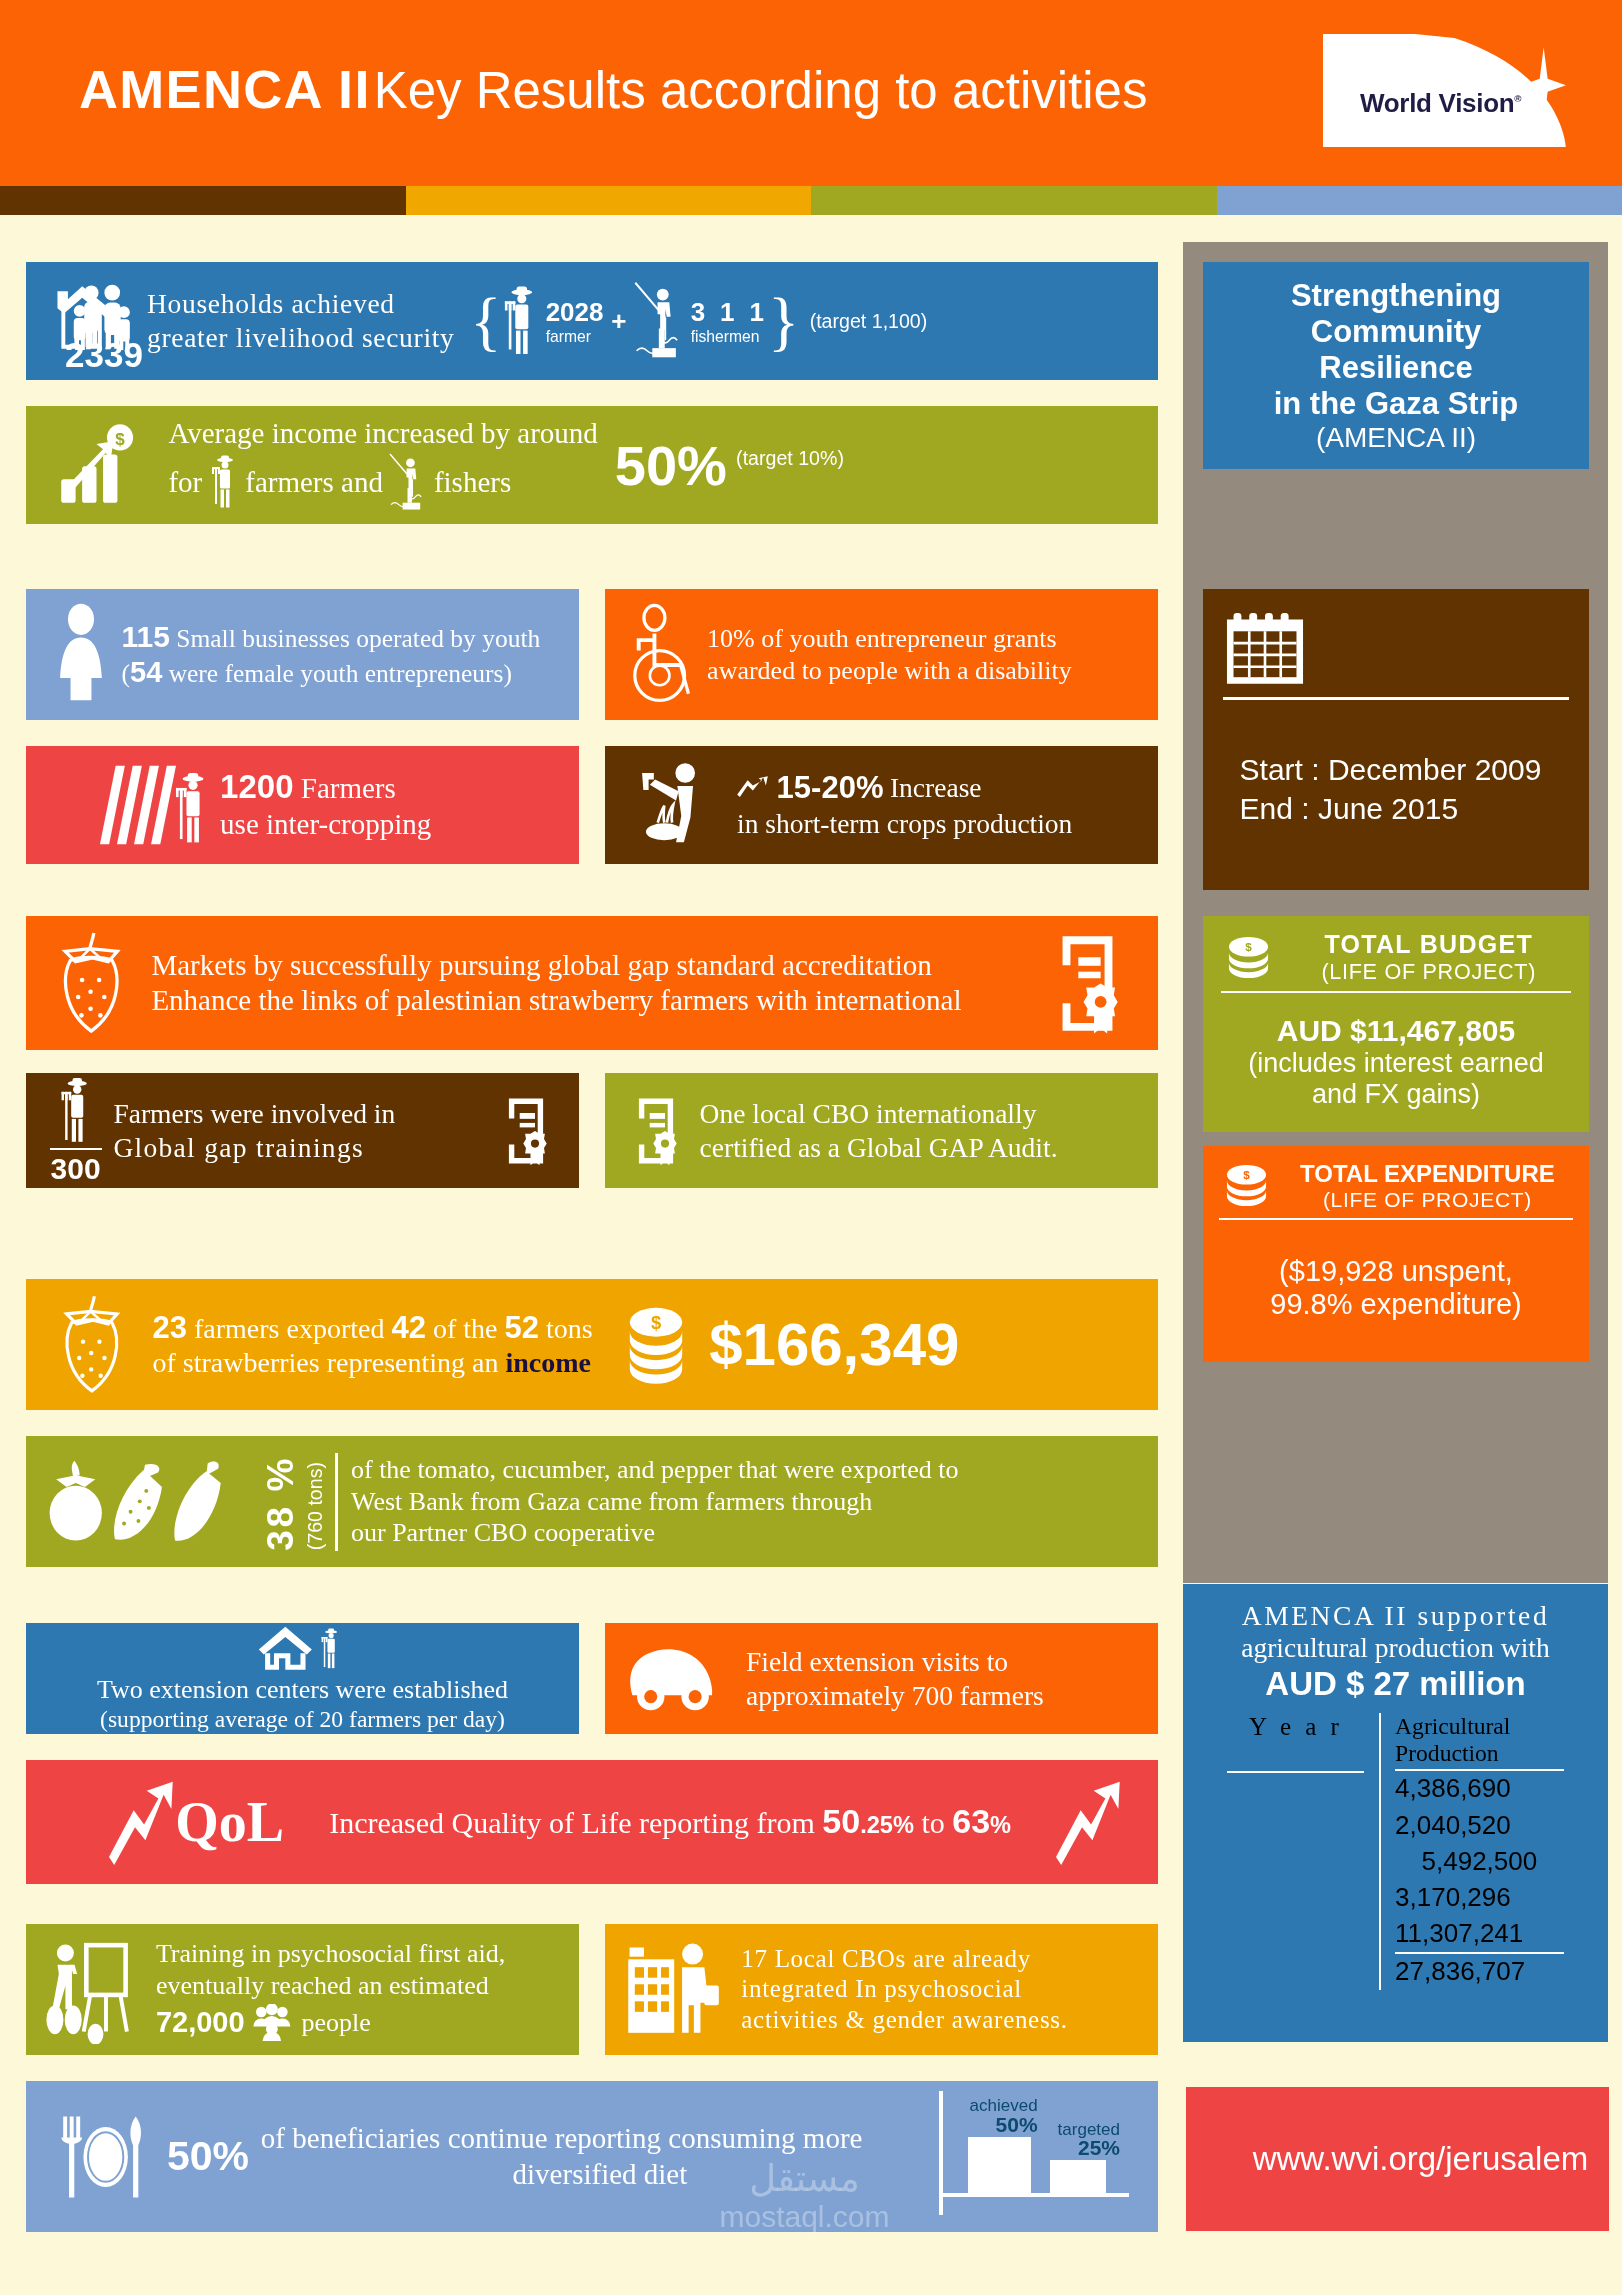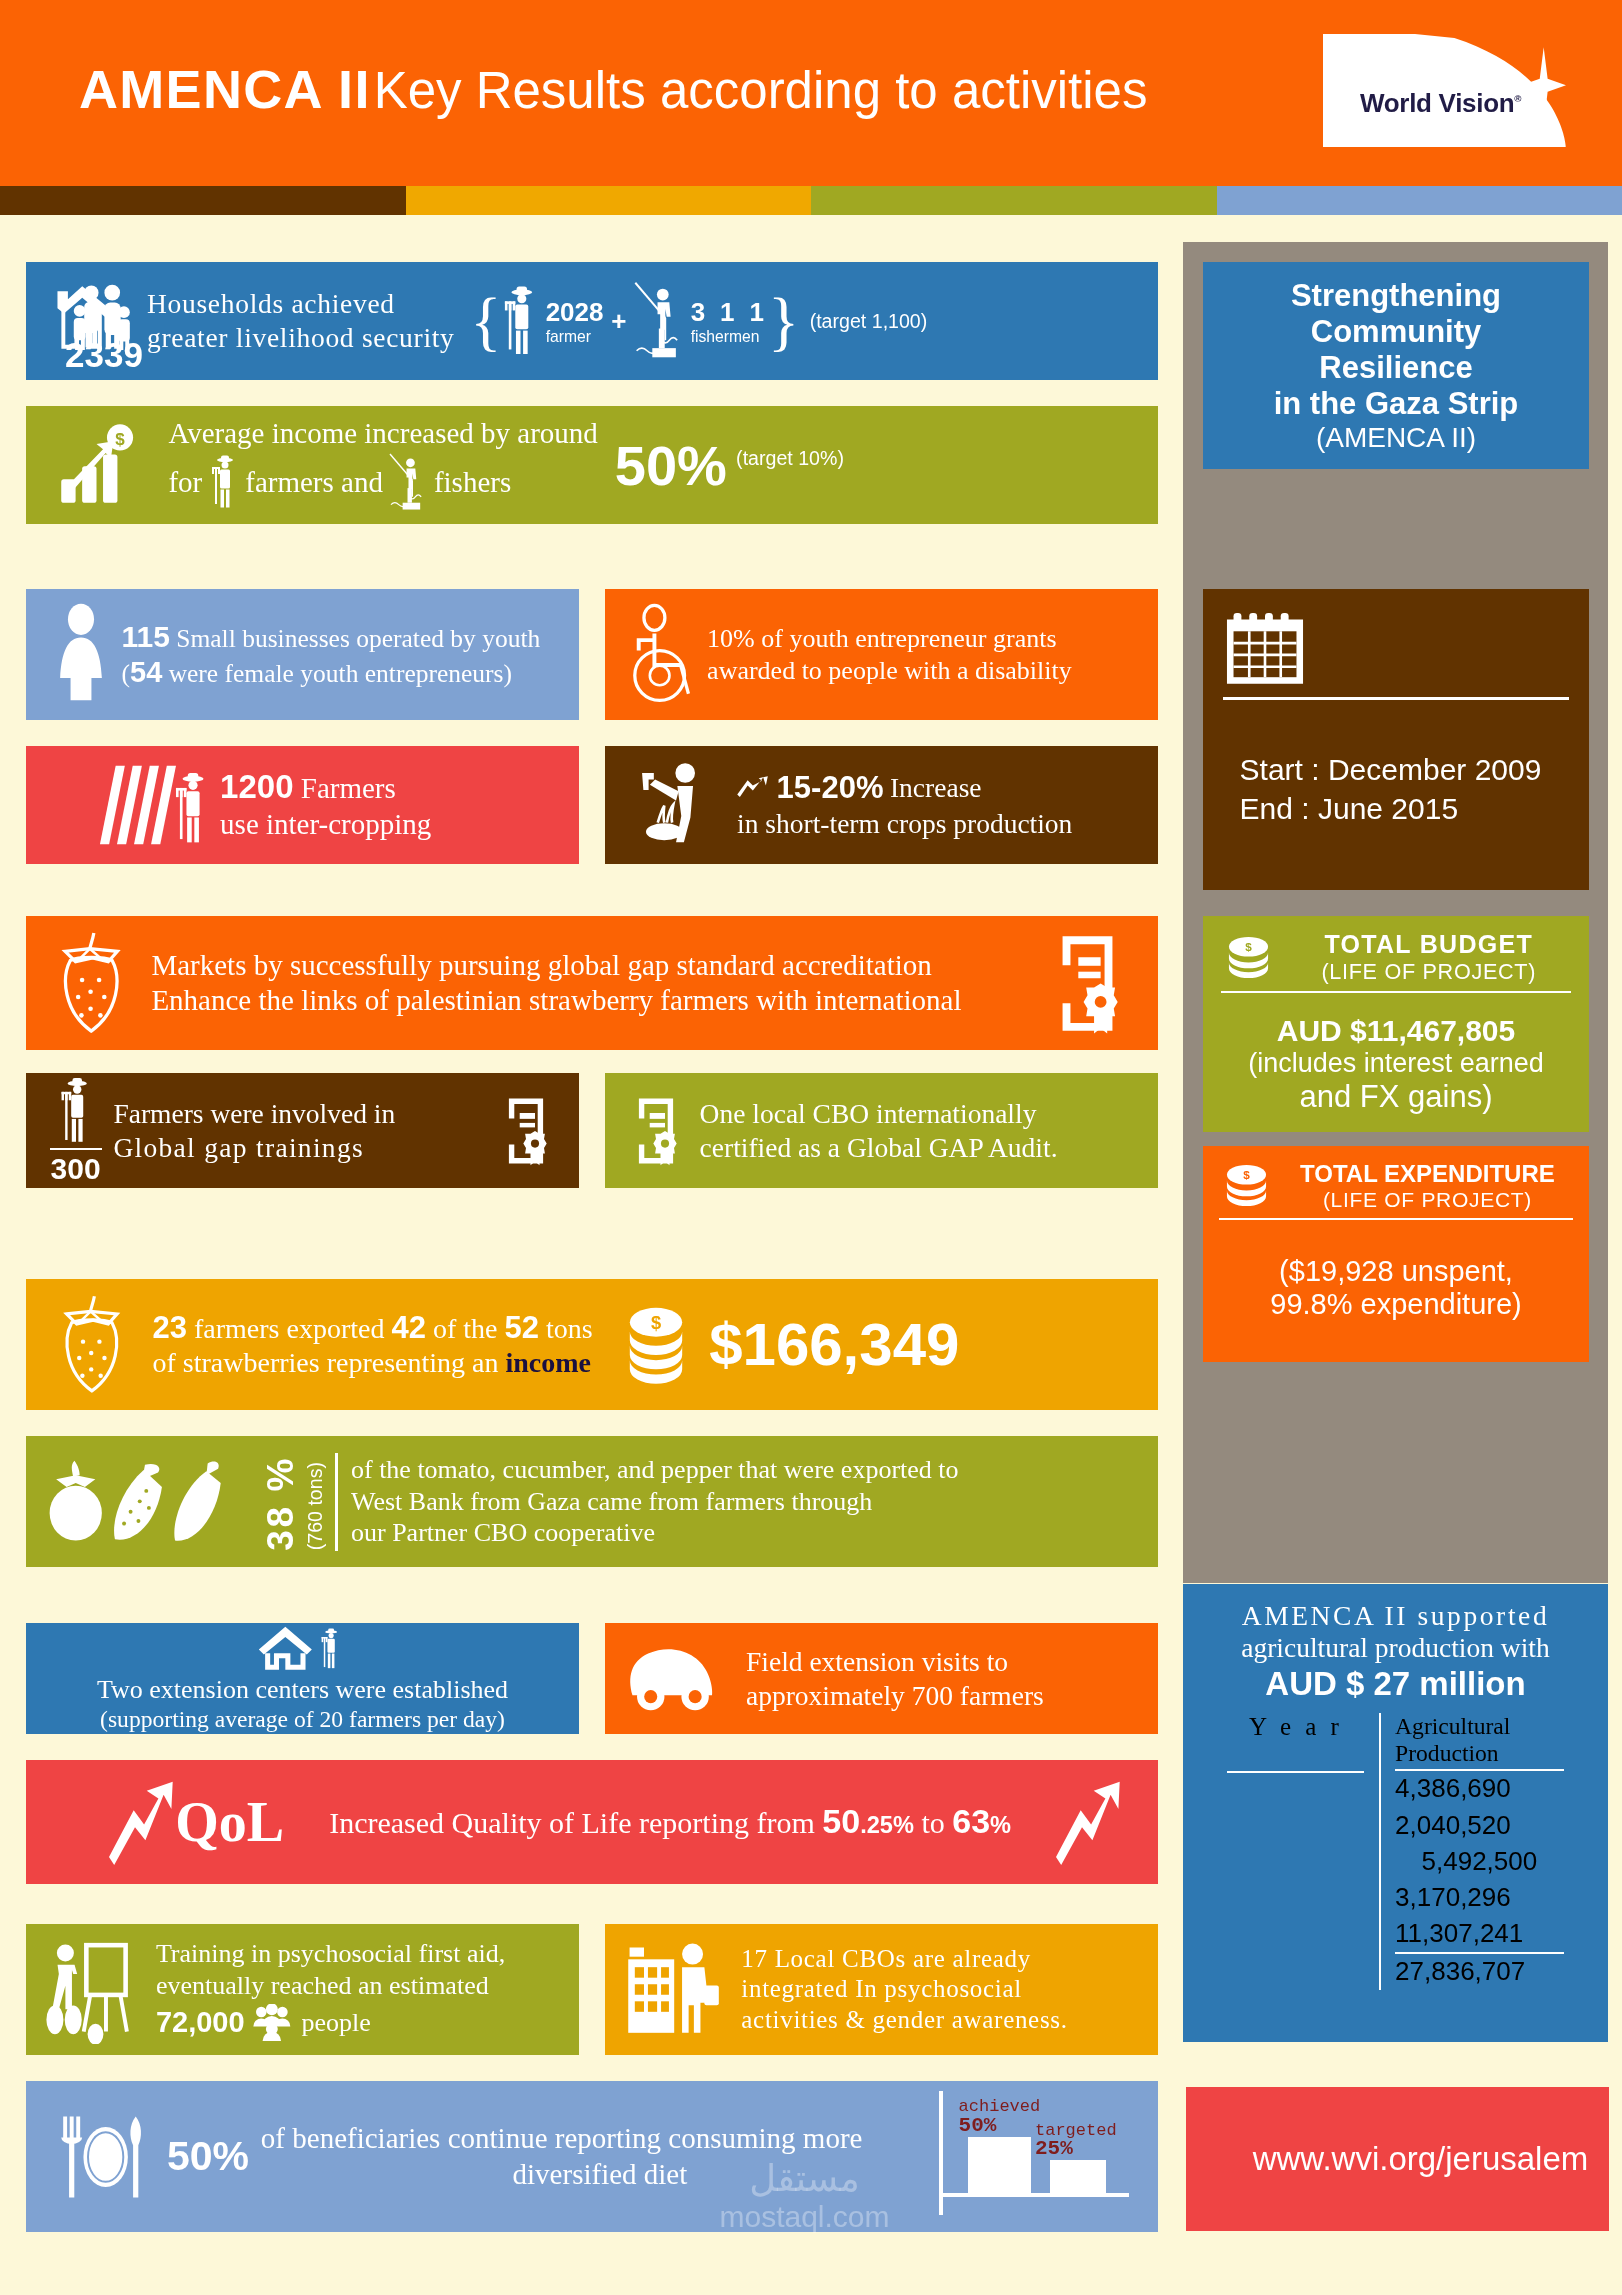--- a/index.html
+++ b/index.html
@@ -73,21 +73,21 @@
 
   .rbox { position: absolute; color:#fff; }
 
   .divline { background: #ffffff; height: 2.6px; width: 100%; }
 
   
   .chartwrap { position: relative; width: 190px; height: 131px; }
   .axis-y { position: absolute; left: 0; top: 0; width: 3.9px; height: 124px; background:#fff; }
   .axis-x { position: absolute; left: 0; bottom: 25px; width: 190px; height: 3.9px; background:#fff; }
   .bar { position: absolute; bottom: 29px; background: #fff; }
-  .blab { position: absolute; color:#7f1d1d; font-family:Liberation Mono, monospace; text-align:left; }
+  .blab { position: absolute; color:#0c4a6e; font-family:Liberation Sans, sans-serif; text-align:right; }
 
   .wm {
     position: absolute; left: 667px; top: 2159px; width: 275px;
     text-align: center; color: rgba(255,255,255,0.33);
     font-size: 30px; font-family: "Liberation Sans", sans-serif;
     line-height: 1.1; pointer-events: none;
   }
   .wm .ar { font-size: 37px; display:block; }
 </style>
 </head>
@@ -605,21 +605,21 @@
       </svg>
       <div style="margin-left:10.5px;text-align:center;flex:1;font-family:'Liberation Sans',sans-serif;">
         <div style="font-size:25px;font-weight:bold;letter-spacing:1.3px;">TOTAL  BUDGET</div>
         <div style="font-size:21.6px;letter-spacing:0.7px;">(LIFE OF PROJECT)</div>
       </div>
     </div>
     <div class="divline" style="margin-top:5.2px; height:2px;"></div>
     <div style="text-align:center;margin-top:21px;font-family:'Liberation Sans',sans-serif;">
       <div style="font-size:30px;font-weight:bold;">AUD $11,467,805</div>
       <div style="font-size:27px;">(includes interest earned</div>
-      <div style="font-size:31px;">and FX gains)</div>
+      <div style="font-size:27px;">and FX gains)</div>
     </div>
   </div>
 
   <div class="rbox c-orange" style="left:1203px; top:1146px; width:386px; height:216px; padding:14.4px 15.7px;">
     <div style="display:flex;align-items:center;">
       <svg width="55" height="44" viewBox="0 0 110 90">
         <ellipse cx="55" cy="22" rx="40" ry="20" fill="#fff"></ellipse>
         <text x="55" y="31" font-size="24" font-weight="bold" font-family="Liberation Sans, sans-serif" fill="#FB6304" text-anchor="middle">$</text>
         <path d="M15 34 a40 20 0 0 0 80 0 v12 a40 20 0 0 1 -80 0 Z" fill="#fff"></path>
         <path d="M15 54 a40 20 0 0 0 80 0 v12 a40 20 0 0 1 -80 0 Z" fill="#fff"></path>

